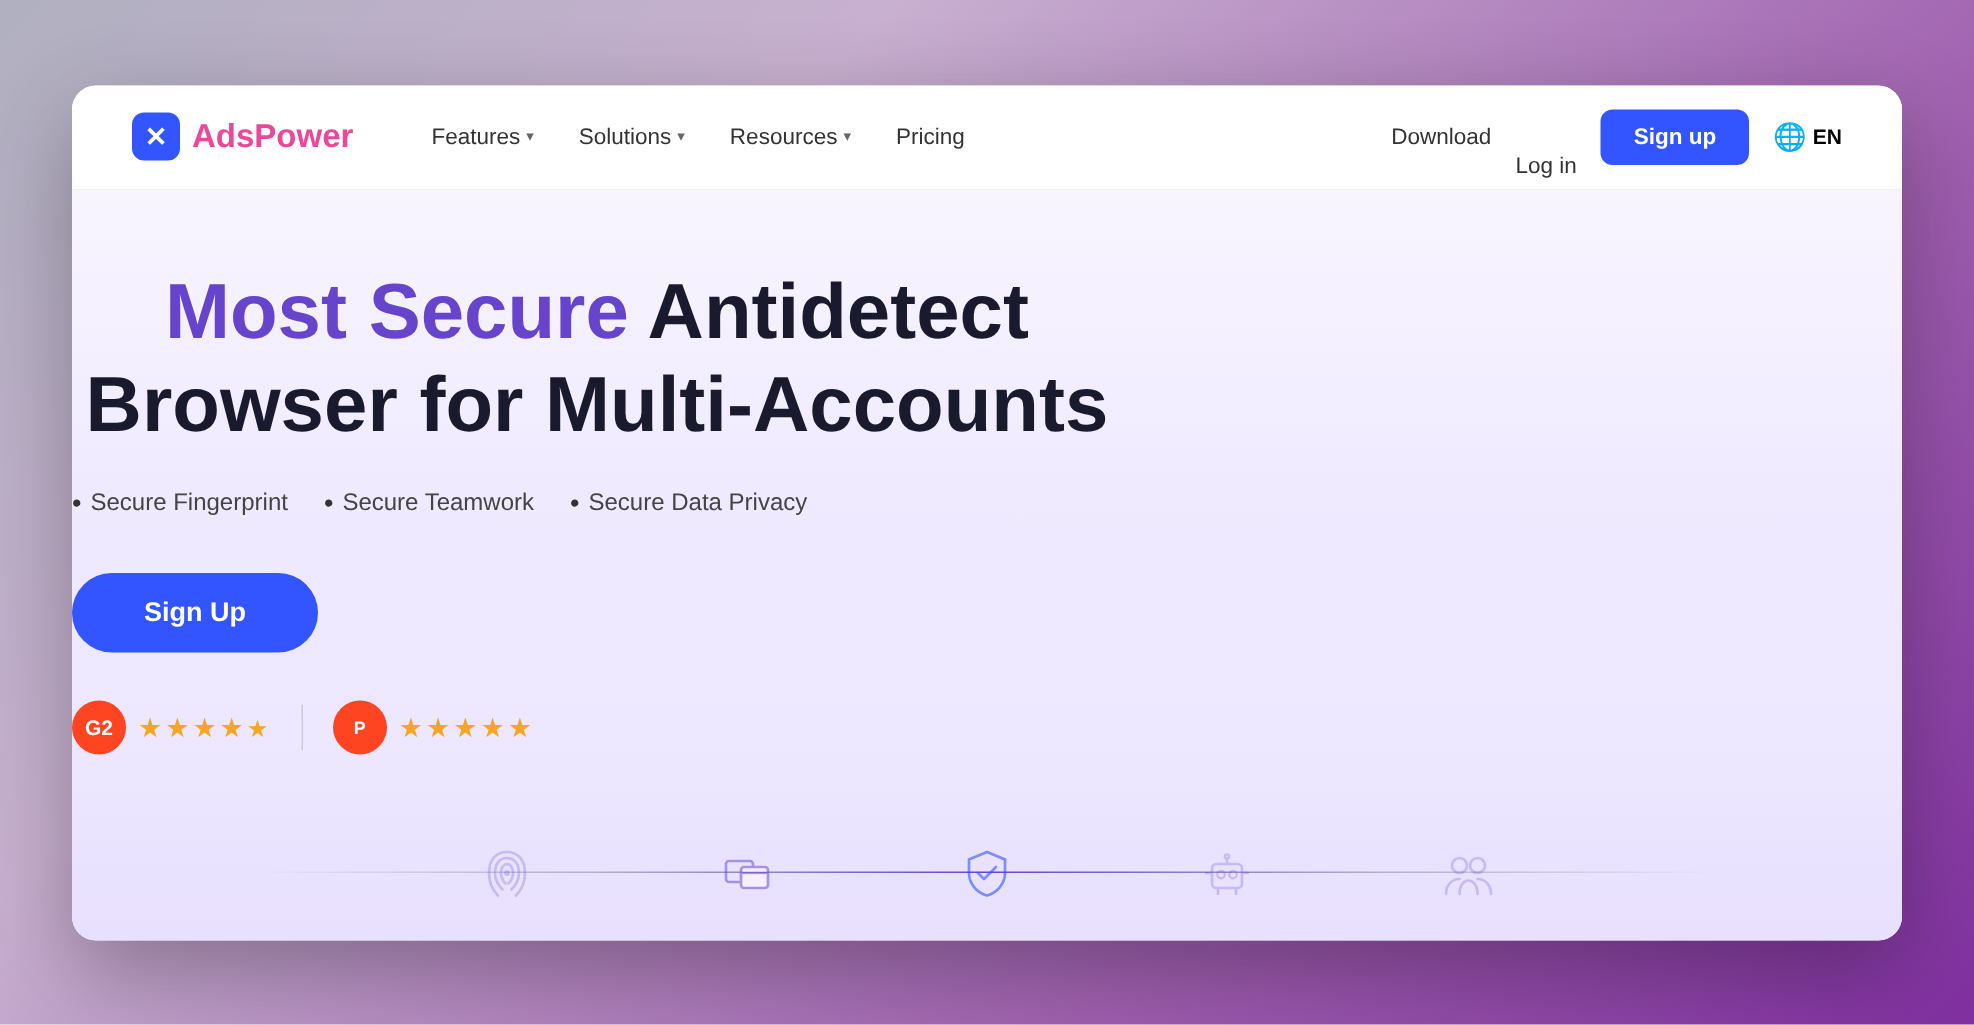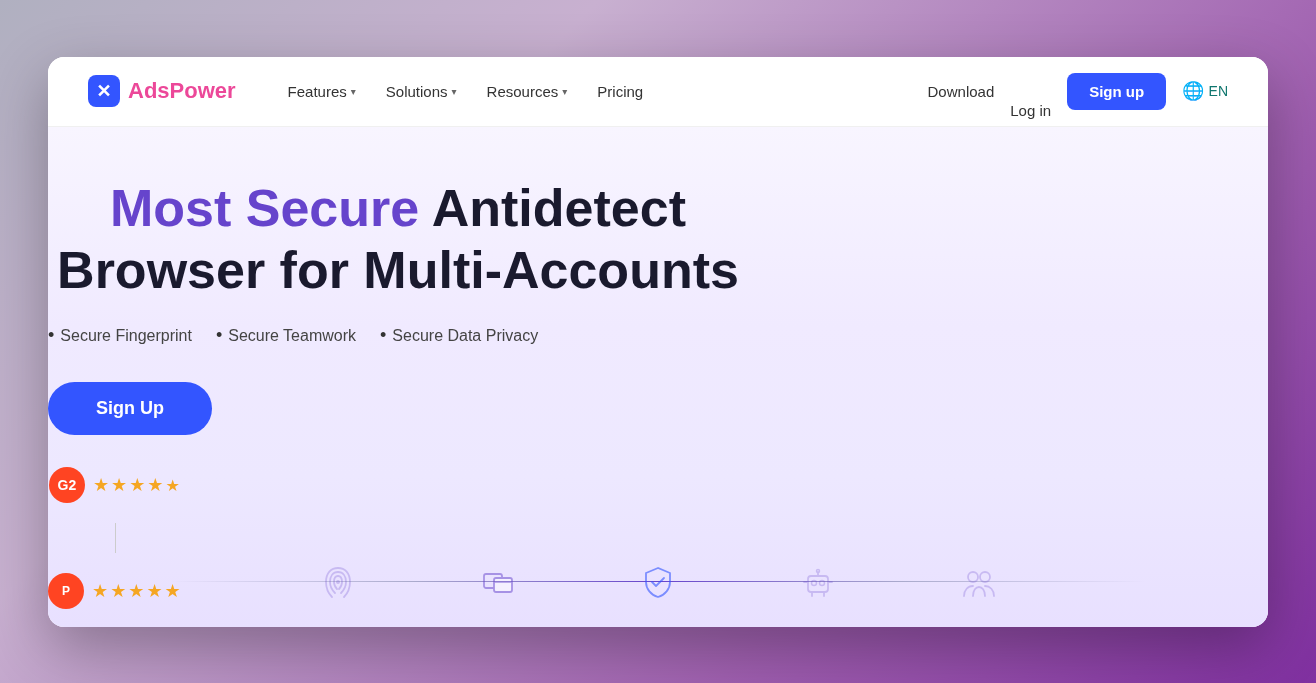--- a/index.html
+++ b/index.html
@@ -136,22 +136,22 @@
       cursor: pointer;
     }
 
     .globe-icon {
       font-size: 18px;
       color: #444;
     }
 
     .lang-text {
       font-size: 14px;
-      color: #0f766e;
-      font-weight: 400;
+      color: #000000;
+      font-weight: 700;
     }
 
     
     .hero {
       flex: 1;
       background: linear-gradient(180deg, #f8f5ff 0%, #f0eaff 40%, #ede8ff 70%, #e8e0ff 100%);
       display: flex;
       flex-direction: column;
       align-items: flex-start;
       justify-content: flex-start;
@@ -223,21 +223,20 @@
       border-radius: 50px;
       border: 2px solid #3355ff;
       cursor: pointer;
     }
 
     .ratings-row {
       display: flex;
       align-items: center;
       gap: 20px;
       margin-bottom: 16px;
-      flex-direction: column;
     }
 
     .rating-item {
       display: flex;
       align-items: center;
       gap: 8px;
     }
 
     .rating-badge-g2 {
       width: 36px;

